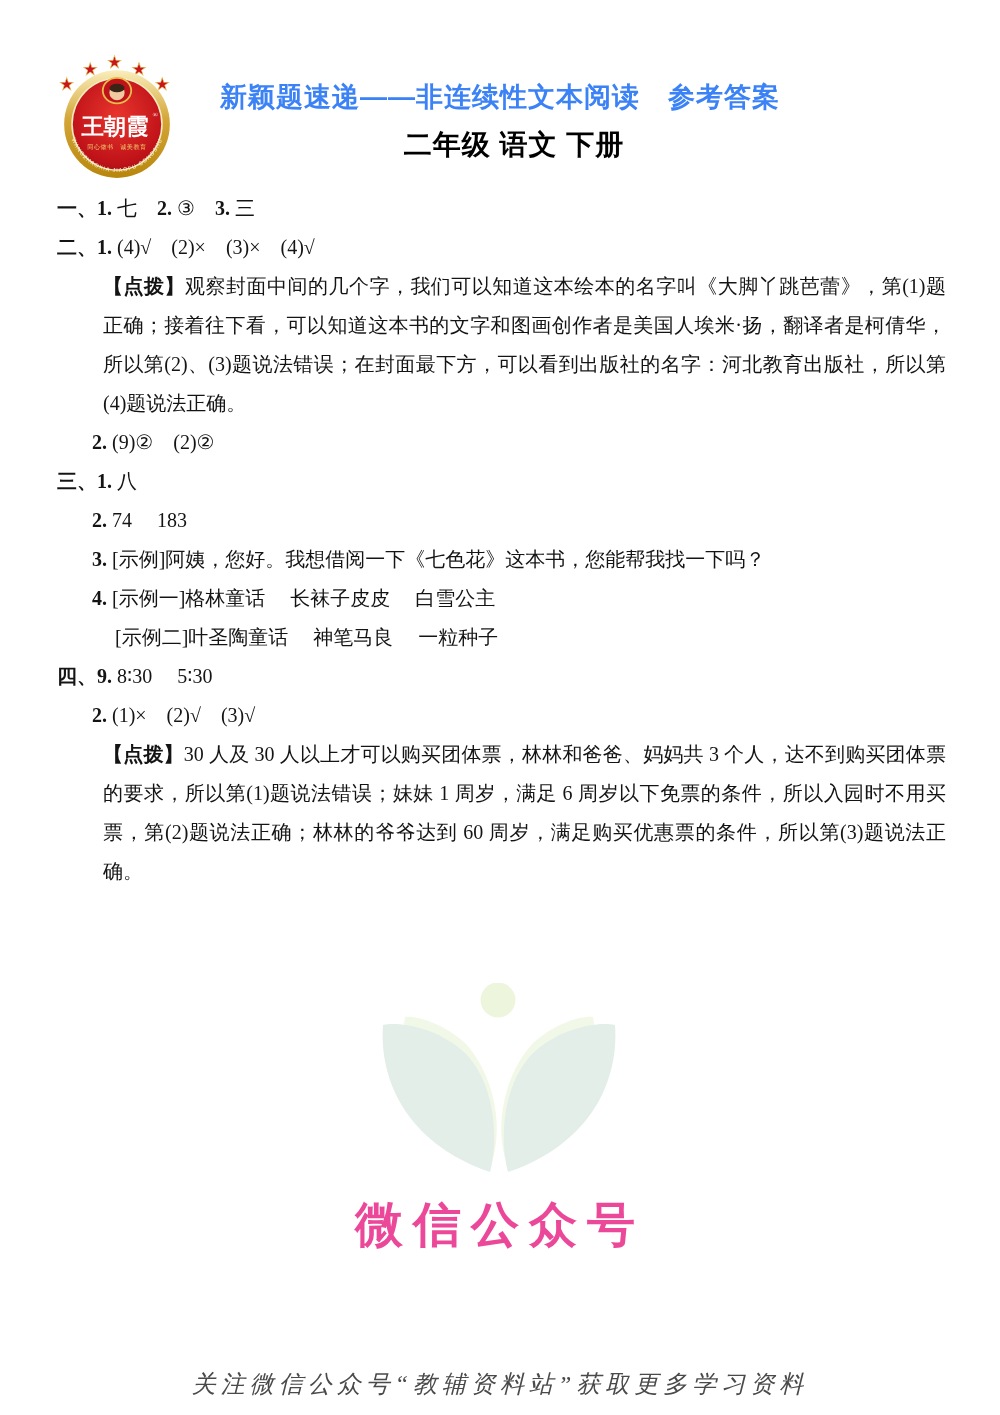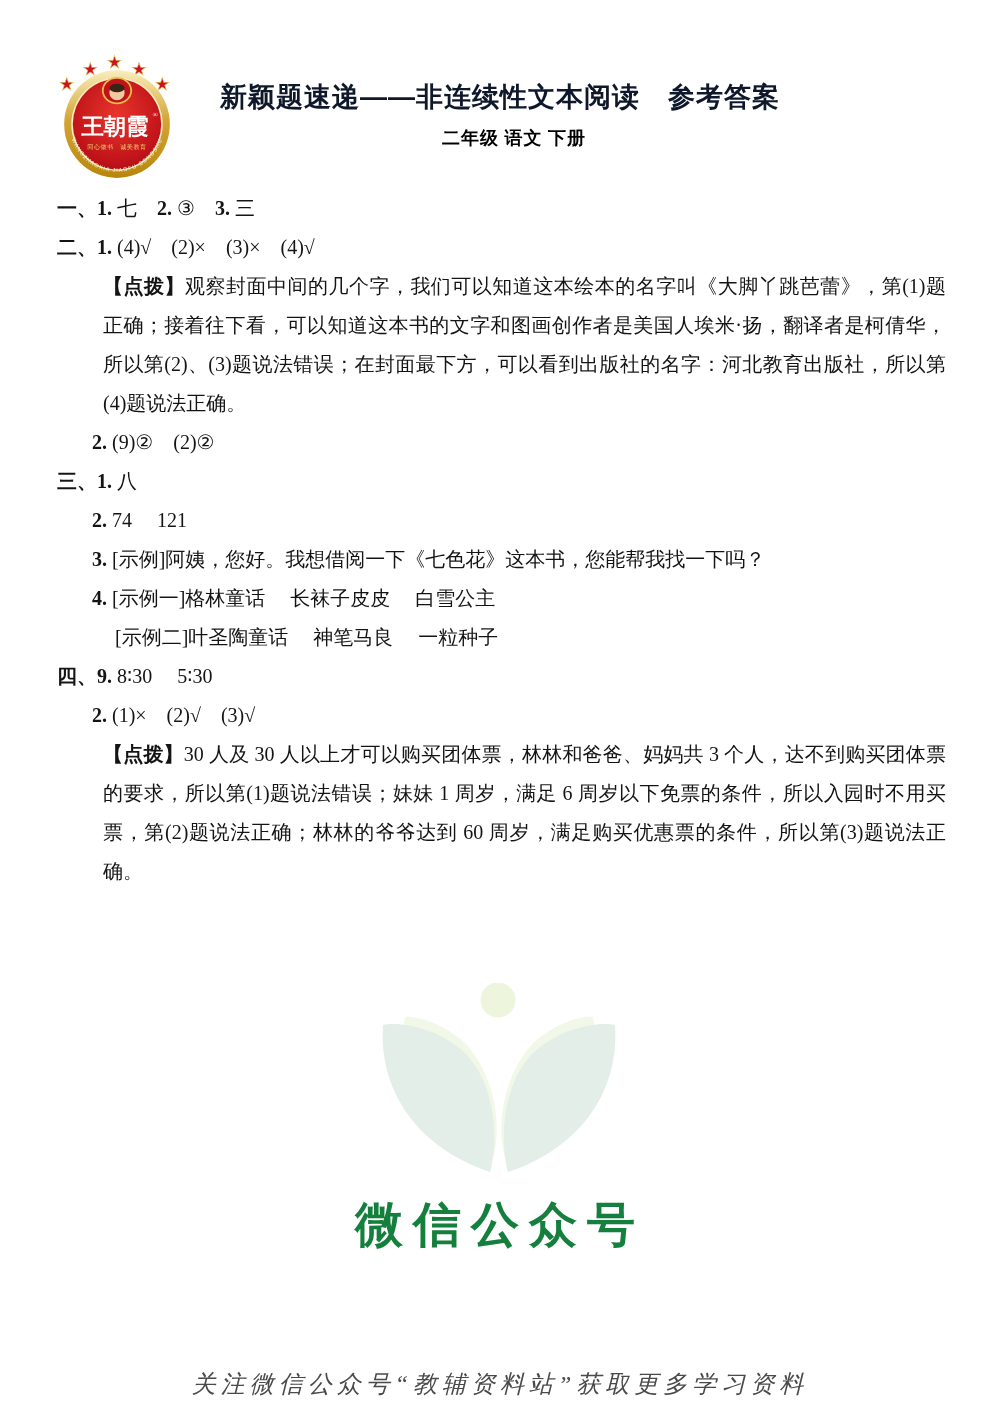--- a/index.html
+++ b/index.html
@@ -2,42 +2,42 @@
 <html><head>
 <meta charset="utf-8">
 <style>
   html,body{margin:0;padding:0;background:#ffffff;}
   .page{position:relative;width:1000px;height:1415px;background:#ffffff;overflow:hidden;
         font-family:"Liberation Serif","DejaVu Serif",serif;color:#141414;}
 
   
   .title1{position:absolute;top:79px;left:0;right:0;text-align:center;
           font-family:"Liberation Sans","DejaVu Sans",sans-serif;
-          font-weight:bold;font-size:27px;letter-spacing:1px;color:#0f172a;}
+          font-weight:bold;font-size:27px;letter-spacing:1px;color:#3b82f6;}
   .title2{position:absolute;top:126px;left:0;right:0;text-align:center;
-          font-family:Liberation Serif, serif;
-          font-weight:bold;font-size:18px;letter-spacing:1px;color:#000;padding-left:28px;}
+          font-family:Liberation Sans, sans-serif;
+          font-weight:bold;font-size:28px;letter-spacing:1px;color:#000;padding-left:28px;}
   .logo{position:absolute;left:58px;top:52px;width:118px;height:128px;}
 
   
   .content{position:absolute;left:57px;top:189px;width:889px;}
   .line{font-size:20px;line-height:39px;min-height:39px;white-space:pre-wrap;}
   .line.item{padding-left:35px;}
   .line.sub{padding-left:58px;}
   .line.tip{padding-left:46px;white-space:normal;text-align:justify;}
   .line.hang{padding-left:58px;text-indent:-23px;white-space:normal;text-align:justify;}
   .s-b{font-weight:bold;}
   .s-n{font-weight:normal;}
   .s-k{font-weight:normal;}
 
   
   .wm-svg{position:absolute;left:375px;top:983px;}
   .wm-text{position:absolute;left:0;right:0;text-align:center;
            font-family:"Liberation Sans","DejaVu Sans",sans-serif;font-weight:bold;
-           font-size:48px;letter-spacing:10px;color:#15803d;}
+           font-size:48px;letter-spacing:10px;color:#ec4899;}
   .wm1{top:1193px;}
   .wm2{top:1259px;}
 
   
   .footer{position:absolute;left:0;right:0;top:1368px;text-align:center;
           font-size:24px;color:#4a4a4a;letter-spacing:5px;font-style:italic;}
 </style>
 </head>
 <body>
 
@@ -88,21 +88,21 @@
 
   <div class="title1">新颖题速递——非连续性文本阅读　参考答案</div>
   <div class="title2">二年级 语文 下册</div>
 
   <div class="content">
       <div class="line sec"><span class="s-b">一、1.</span><span class="s-n"> 七　</span><span class="s-b">2.</span><span class="s-n"> ③　</span><span class="s-b">3.</span><span class="s-n"> 三</span></div>
       <div class="line sec"><span class="s-b">二、1.</span><span class="s-n"> (4)√　(2)×　(3)×　(4)√</span></div>
       <div class="line tip"><span class="s-b">【点拨】</span><span class="s-n">观察封面中间的几个字，我们可以知道这本绘本的名字叫《大脚丫跳芭蕾》，第(1)题正确；接着往下看，可以知道这本书的文字和图画创作者是美国人埃米·扬，翻译者是柯倩华，所以第(2)、(3)题说法错误；在封面最下方，可以看到出版社的名字：河北教育出版社，所以第(4)题说法正确。</span></div>
       <div class="line item"><span class="s-b">2.</span><span class="s-n"> (9)②　(2)②</span></div>
       <div class="line sec"><span class="s-b">三、1.</span><span class="s-n"> 八</span></div>
-      <div class="line item"><span class="s-b">2.</span><span class="s-n"> 74　 121</span></div>
+      <div class="line item"><span class="s-b">2.</span><span class="s-n"> 74　 183</span></div>
       <div class="line item"><span class="s-b">3.</span><span class="s-n"> [示例]</span><span class="s-k">阿姨，您好。我想借阅一下《七色花》这本书，您能帮我找一下吗？</span></div>
       <div class="line item"><span class="s-b">4.</span><span class="s-n"> [示例一]</span><span class="s-k">格林童话　 长袜子皮皮　 白雪公主</span></div>
       <div class="line sub"><span class="s-n">[示例二]</span><span class="s-k">叶圣陶童话　 神笔马良　 一粒种子</span></div>
       <div class="line sec"><span class="s-b">四、9.</span><span class="s-n"> 8∶30　 5∶30</span></div>
       <div class="line item"><span class="s-b">2.</span><span class="s-n"> (1)×　(2)√　(3)√</span></div>
       <div class="line tip"><span class="s-b">【点拨】</span><span class="s-n">30 人及 30 人以上才可以购买团体票，林林和爸爸、妈妈共 3 个人，达不到购买团体票的要求，所以第(1)题说法错误；妹妹 1 周岁，满足 6 周岁以下免票的条件，所以入园时不用买票，第(2)题说法正确；林林的爷爷达到 60 周岁，满足购买优惠票的条件，所以第(3)题说法正确。</span></div>
     </div>
 
   <svg class="wm-svg" width="248" height="195" viewBox="0 0 248 195" xmlns="http://www.w3.org/2000/svg">
     <circle cx="123" cy="17" r="17.5" fill="#eef5dd"></circle>

